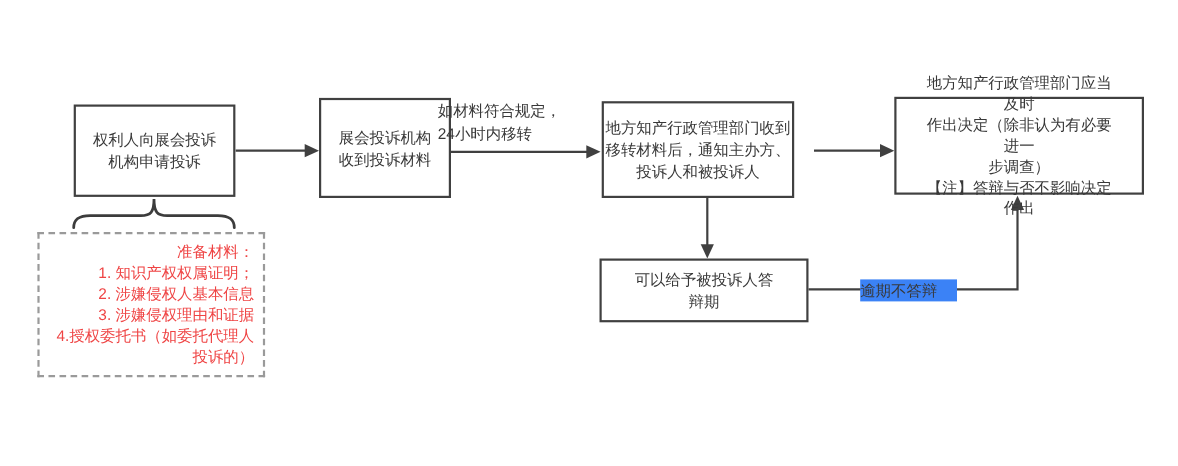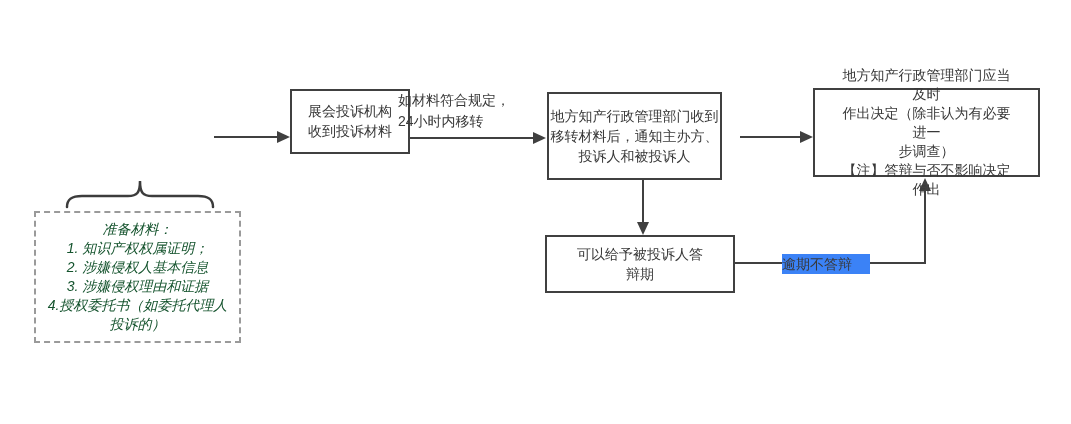--- a/index.html
+++ b/index.html
@@ -33,24 +33,23 @@
     line-height: 19px;
   }
   .note {
     position: absolute;
     box-sizing: border-box;
     border: 2px dashed #9a9a9a;
     background: #ffffff;
     font-size: 14px;
     line-height: 19px;
     white-space: pre-line;
-    text-align: center;
+    text-align: right;
     padding: 7px 8px;
-    color: #14532d;
-    font-style: italic;
+    color: #ef4444;
   }
   .edge-label {
     position: absolute;
     font-size: 14px;
     color: #383838;
     text-align: left;
     white-space: pre-line;
     line-height: 21px;
     z-index: 3;
   }
@@ -91,22 +90,24 @@
     </g>
 
     <g>
       <polyline points="710,263 925,263 925,189" fill="none" stroke="#404040" stroke-width="2"></polyline>
       <polygon points="925,178 919,191 931,191" fill="#404040"></polygon>
     </g>
 
     <path d="M 67 207 C 67 199 72 196 82 196 L 128 196 C 137 196 140 193 140 181 C 140 193 143 196 152 196 L 198 196 C 208 196 213 199 213 207" fill="none" stroke="#3c3c3c" stroke-width="2.5" stroke-linecap="round"></path>
   </svg>
 
+  <div class="box" style="left:67px; top:95px; width:147px; height:84px;">权利人向展会投诉
+机构申请投诉</div>
 
-  <div class="box" style="left:290px; top:89px; width:120px; height:65px;font-family:Liberation Mono, monospace;">展会投诉机构
+  <div class="box" style="left:290px; top:89px; width:120px; height:91px;">展会投诉机构
 收到投诉材料</div>
 
   <div class="box" style="left:547px; top:92px; width:175px; height:88px;">地方知产行政管理部门收到
 移转材料后，通知主办方、
 投诉人和被投诉人</div>
 
   <div class="box left-align" style="left:813px; top:88px; width:227px; height:89px;">地方知产行政管理部门应当及时
 作出决定（除非认为有必要进一
 步调查）
 【注】答辩与否不影响决定作出</div>

